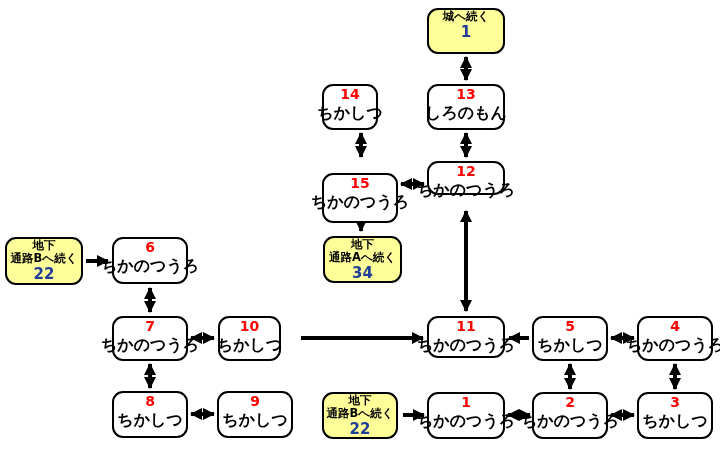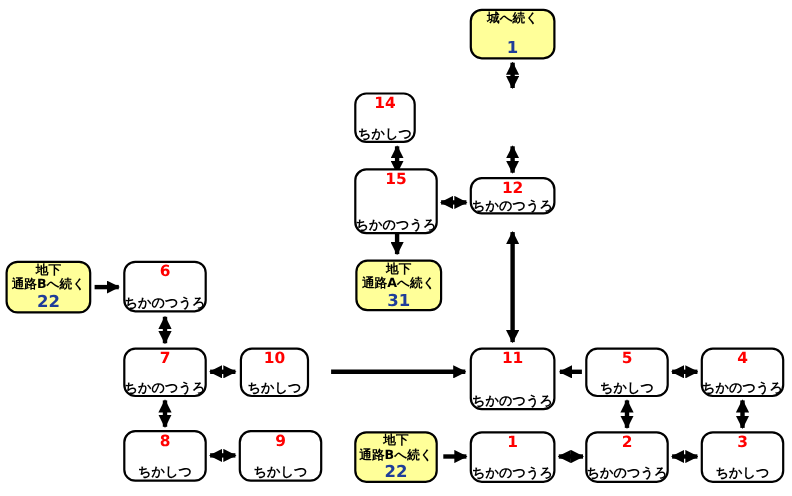--- a/index.html
+++ b/index.html
@@ -4,25 +4,25 @@
 <style>
   html,body{margin:0;padding:0;background:#ffffff;}
   .stage{
     position:relative;width:720px;height:451px;background:#ffffff;overflow:hidden;
     font-family:"DejaVu Sans","Liberation Sans",sans-serif;
   }
   .edges{position:absolute;left:0;top:0;width:720px;height:451px;pointer-events:none;}
   .node{
     position:absolute;box-sizing:border-box;
     border:2px solid #000;border-radius:11px;background:#ffffff;
-    display:flex;flex-direction:column;align-items:center;justify-content:space-between;
+    display:flex;flex-direction:column;align-items:center;justify-content:flex-start;
     font-weight:bold;line-height:1.3;text-align:center;
   }
   .node .num{color:#ff0000;font-size:14px;line-height:1.2;}
-  .node .label{color:#000000;font-size:12px;white-space:nowrap;line-height:1.2;}
+  .node .label{color:#000000;font-size:16px;white-space:nowrap;line-height:1.2;}
   .portal{background:#ffff99;}
   .portal .label{font-size:11.5px;line-height:1.15;}
   .portal .num{color:#1f3d99;font-size:15px;line-height:1.2;}
 </style>
 </head>
 <body>
 
 <div class="stage">
 
   <svg class="edges" xmlns="http://www.w3.org/2000/svg" width="720" height="451">
@@ -52,58 +52,62 @@
       <line x1="611" y1="415" x2="634" y2="415" stroke="#000000" stroke-width="4" marker-end="url(#ah)" marker-start="url(#ah)"></line>
     </svg>
 
   <div class="node portal" style="left:427px;top:8px;width:78px;height:46px">
     <span class="label">城へ続く</span>
     <span class="num">1</span>
   </div>
   <div class="node portal" style="left:323px;top:236px;width:79px;height:47px">
     <span class="label">地下</span>
     <span class="label">通路Aへ続く</span>
-    <span class="num">31</span>
+    <span class="num">34</span>
   </div>
   <div class="node portal" style="left:5px;top:237px;width:78px;height:48px">
     <span class="label">地下</span>
     <span class="label">通路Bへ続く</span>
     <span class="num">22</span>
   </div>
   <div class="node portal" style="left:322px;top:392px;width:76px;height:47px">
     <span class="label">地下</span>
     <span class="label">通路Bへ続く</span>
     <span class="num">22</span>
   </div>
 
   <div class="node" style="left:322px;top:84px;width:56px;height:46px">
     <span class="num">14</span>
     <span class="label">ちかしつ</span>
   </div>
-  <div class="node" style="left:322px;top:153px;width:76px;height:60px">
+  <div class="node" style="left:427px;top:84px;width:78px;height:46px">
+    <span class="num">13</span>
+    <span class="label">しろのもん</span>
+  </div>
+  <div class="node" style="left:322px;top:173px;width:76px;height:50px">
     <span class="num">15</span>
     <span class="label">ちかのつうろ</span>
   </div>
   <div class="node" style="left:427px;top:161px;width:78px;height:34px">
     <span class="num">12</span>
     <span class="label">ちかのつうろ</span>
   </div>
   <div class="node" style="left:112px;top:237px;width:76px;height:47px">
     <span class="num">6</span>
     <span class="label">ちかのつうろ</span>
   </div>
   <div class="node" style="left:112px;top:316px;width:76px;height:45px">
     <span class="num">7</span>
     <span class="label">ちかのつうろ</span>
   </div>
   <div class="node" style="left:218px;top:316px;width:63px;height:45px">
     <span class="num">10</span>
     <span class="label">ちかしつ</span>
   </div>
-  <div class="node" style="left:427px;top:316px;width:78px;height:57px">
+  <div class="node" style="left:427px;top:316px;width:78px;height:42px">
     <span class="num">11</span>
     <span class="label">ちかのつうろ</span>
   </div>
   <div class="node" style="left:532px;top:316px;width:76px;height:45px">
     <span class="num">5</span>
     <span class="label">ちかしつ</span>
   </div>
   <div class="node" style="left:637px;top:316px;width:76px;height:45px">
     <span class="num">4</span>
     <span class="label">ちかのつうろ</span>

